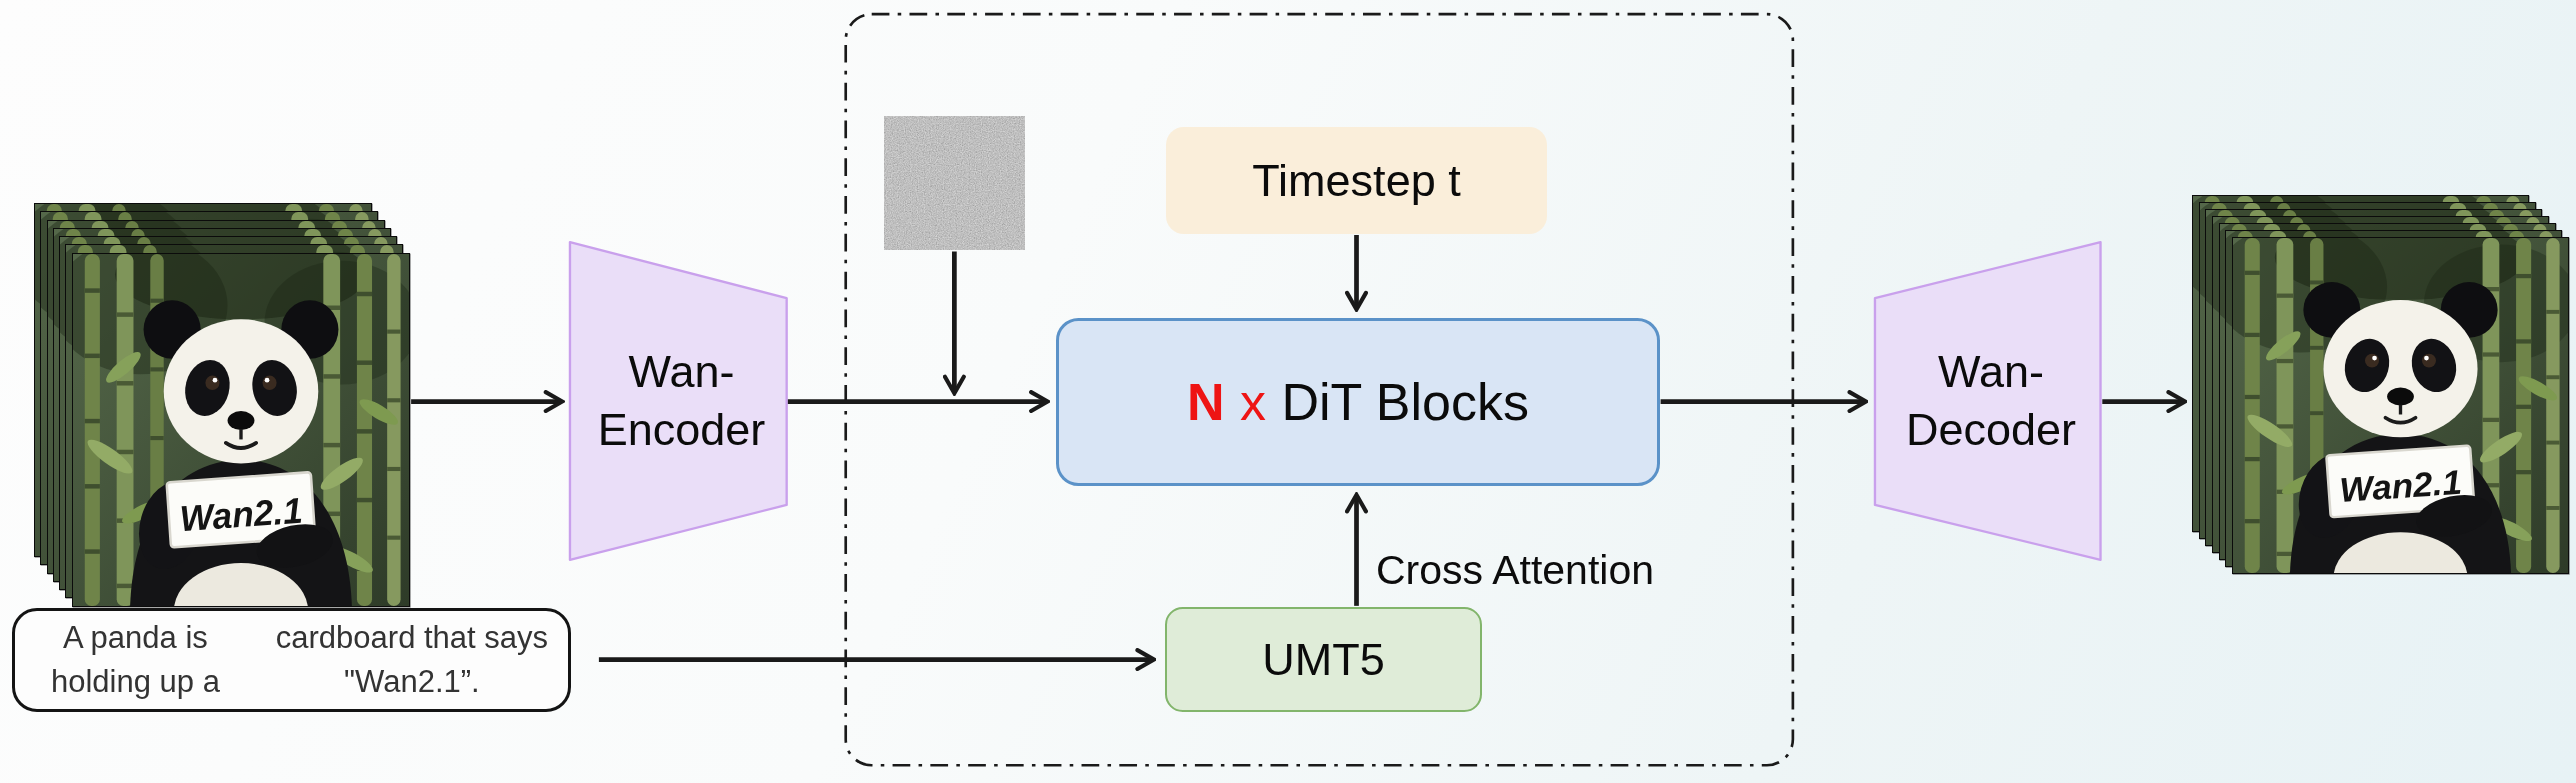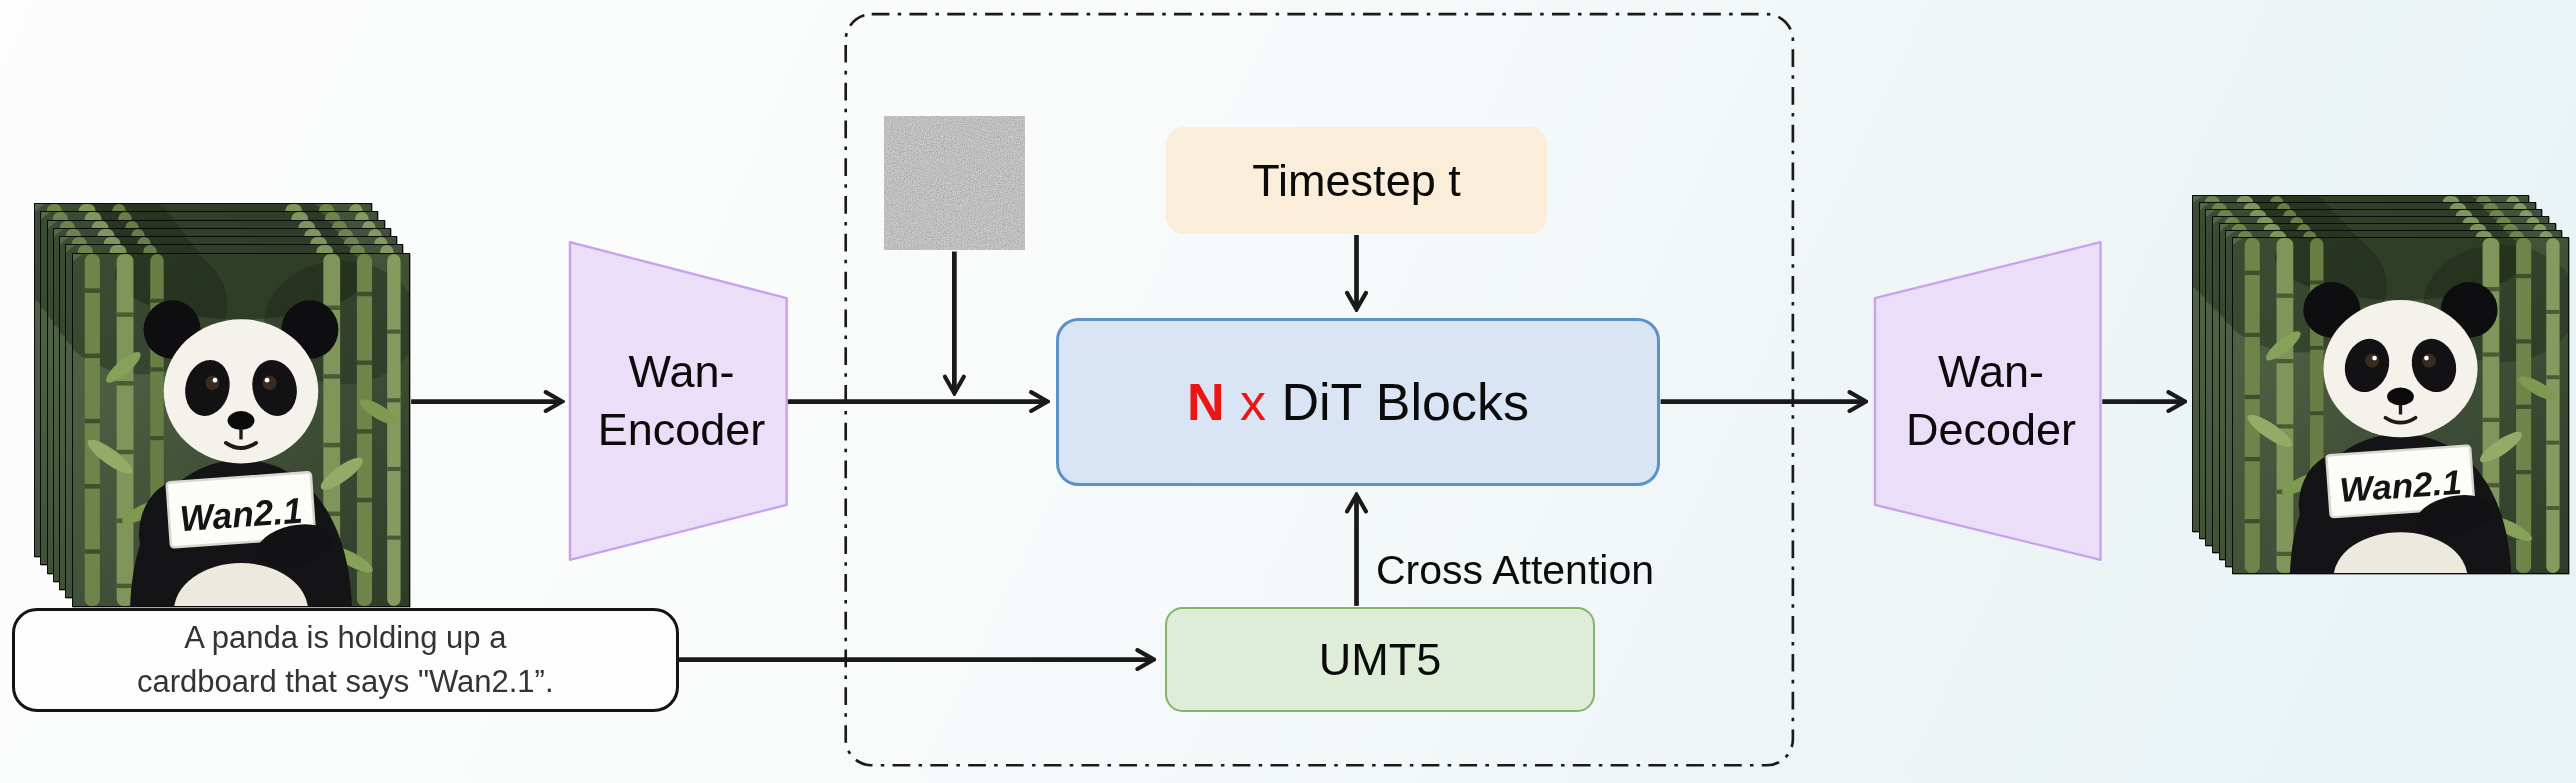--- a/index.html
+++ b/index.html
@@ -38,32 +38,32 @@
     left:1056px;top:318px;width:604px;height:168px;border-radius:22.4px;
     background:var(--dit-fill,#d9e5f5);
     border:3px solid var(--dit-border,#5b92c8);
     display:flex;align-items:center;justify-content:center;
     font-size:52px;color:#0b0b0b;white-space:nowrap;
   }
   #dit-box .gap{width:15.4px;display:inline-block;}
   .dit-n{color:var(--accent-red,#ee1414);font-weight:700;}
   .dit-x{color:var(--accent-red,#ee1414);}
   #umt5-box{
-    left:1165px;top:607px;width:430px;height:105px;border-radius:17.7px;
+    left:1165px;top:607px;width:317px;height:105px;border-radius:17.7px;
     background:var(--umt5-fill,#dfecd8);
     border:2.4px solid var(--umt5-border,#82b56b);
     display:flex;align-items:center;justify-content:center;
     font-size:45px;color:#0b0b0b;
   }
   #cross-attention{left:1376px;top:519px;font-size:41px;color:#0c0c0c;white-space:nowrap;margin-top:28px;}
 
   #prompt-box{
-    left:11.8px;top:608px;width:667px;height:104px;border-radius:25px;
+    left:11.8px;top:608px;width:559px;height:104px;border-radius:25px;
     background:#fdfdfd;border:3px solid #141414;
-    display:flex;flex-direction:column;align-items:center;justify-content:center;
+    display:flex;flex-direction:row;align-items:center;justify-content:center;
     font-size:31px;line-height:1.42;color:#333;text-align:center;
   }
 
   #noise-box{left:884px;top:116px;width:141px;height:134px;}
   #noise-box svg{display:block;width:100%;height:100%;}
 
   
   .stack{position:absolute;}
   .frame{
     position:absolute;border:1.8px solid #0b0b0b;background:#fff;box-sizing:border-box;

